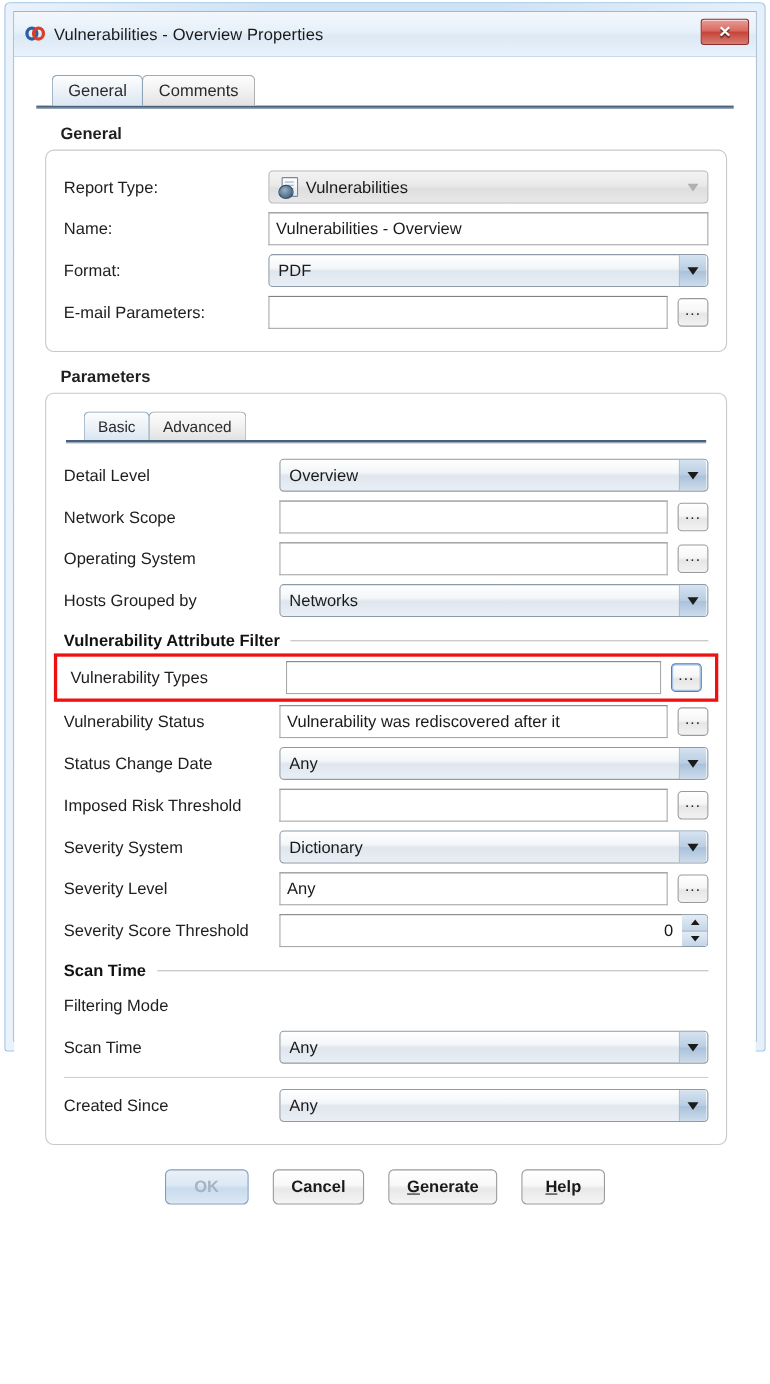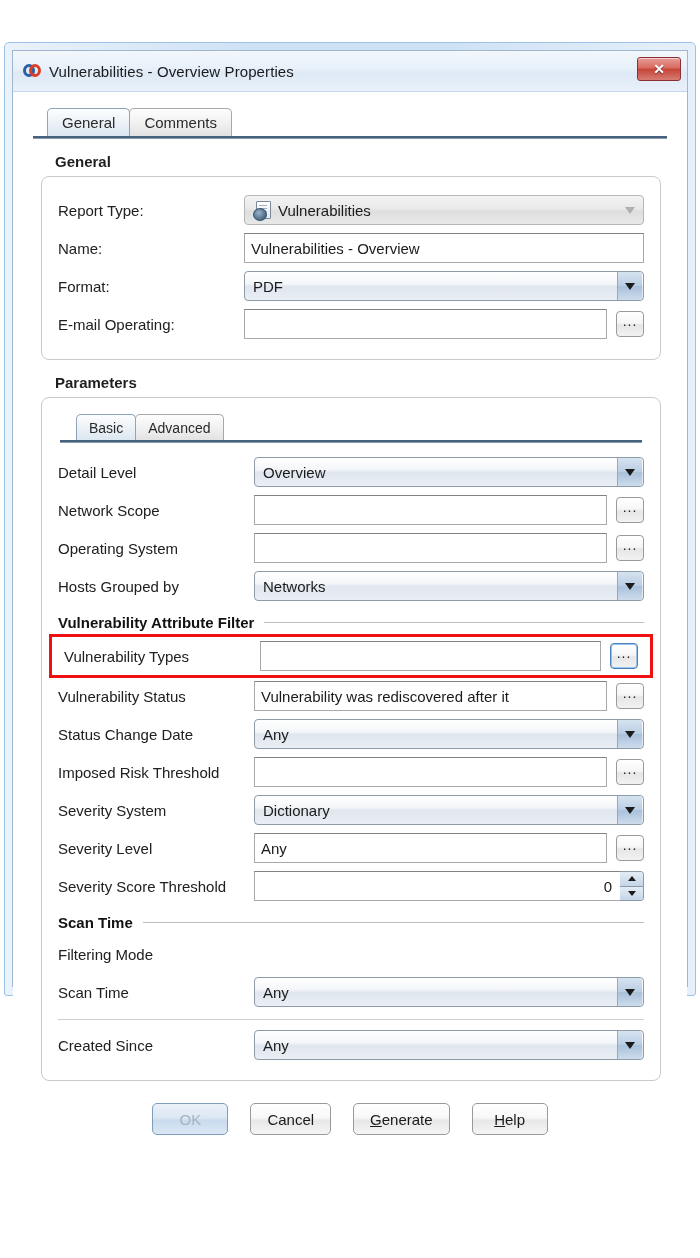--- a/index.html
+++ b/index.html
@@ -17,21 +17,20 @@
   .window {
     position: absolute;
     left: 4px; top: 2px;
     width: 692px; height: 954px;
     background: linear-gradient(to right,#eaf2fb 0%, #cfe2f5 35%, #cfe2f5 65%, #e6f0fa 100%);
     border: 1px solid #9dc3e6;
     border-radius: 5px 5px 3px 3px;
     box-sizing: border-box;
     display: flex;
     flex-direction: column;
-    margin-top: 40px;
   }
   .window-inner {
     position: absolute;
     left: 7px; top: 7px; right: 7px; bottom: 8px;
     background: #ffffff;
     border: 1px solid #9fb6cd;
     box-sizing: border-box;
     display: flex;
     flex-direction: column;
   }
@@ -404,20 +403,21 @@
 
   
   .footer {
     flex: 0 0 auto;
     background: #fff;
     display: flex;
     justify-content: center;
     align-items: center;
     gap: 22px;
     padding: 22px 0 26px 0;
+    font-weight: bold;
   }
   .btn {
     min-width: 76px;
     height: 32px;
     padding: 0 16px;
     border: 1px solid #9a9a9a;
     border-radius: 5px;
     background: linear-gradient(to bottom,#ffffff 0%, #f8f8f8 45%, #e8e8e8 55%, #f4f4f4 100%);
     font-size: 15px;
     color: #1a1a1a;
@@ -494,21 +494,21 @@
           <span class="lbl">Format:</span>
           <span class="field">
             <span class="combo">
               <span class="val">PDF</span>
               <span class="arrow"></span>
             </span>
           </span>
         </div>
 
         <div class="row general">
-          <span class="lbl">E-mail Operating:</span>
+          <span class="lbl">E-mail Parameters:</span>
           <span class="field">
             <span class="textbox tall"></span>
             <span class="ellipsis-btn">
               <span class="dots">...</span>
             </span>
           </span>
         </div>
 
       </div>
 

